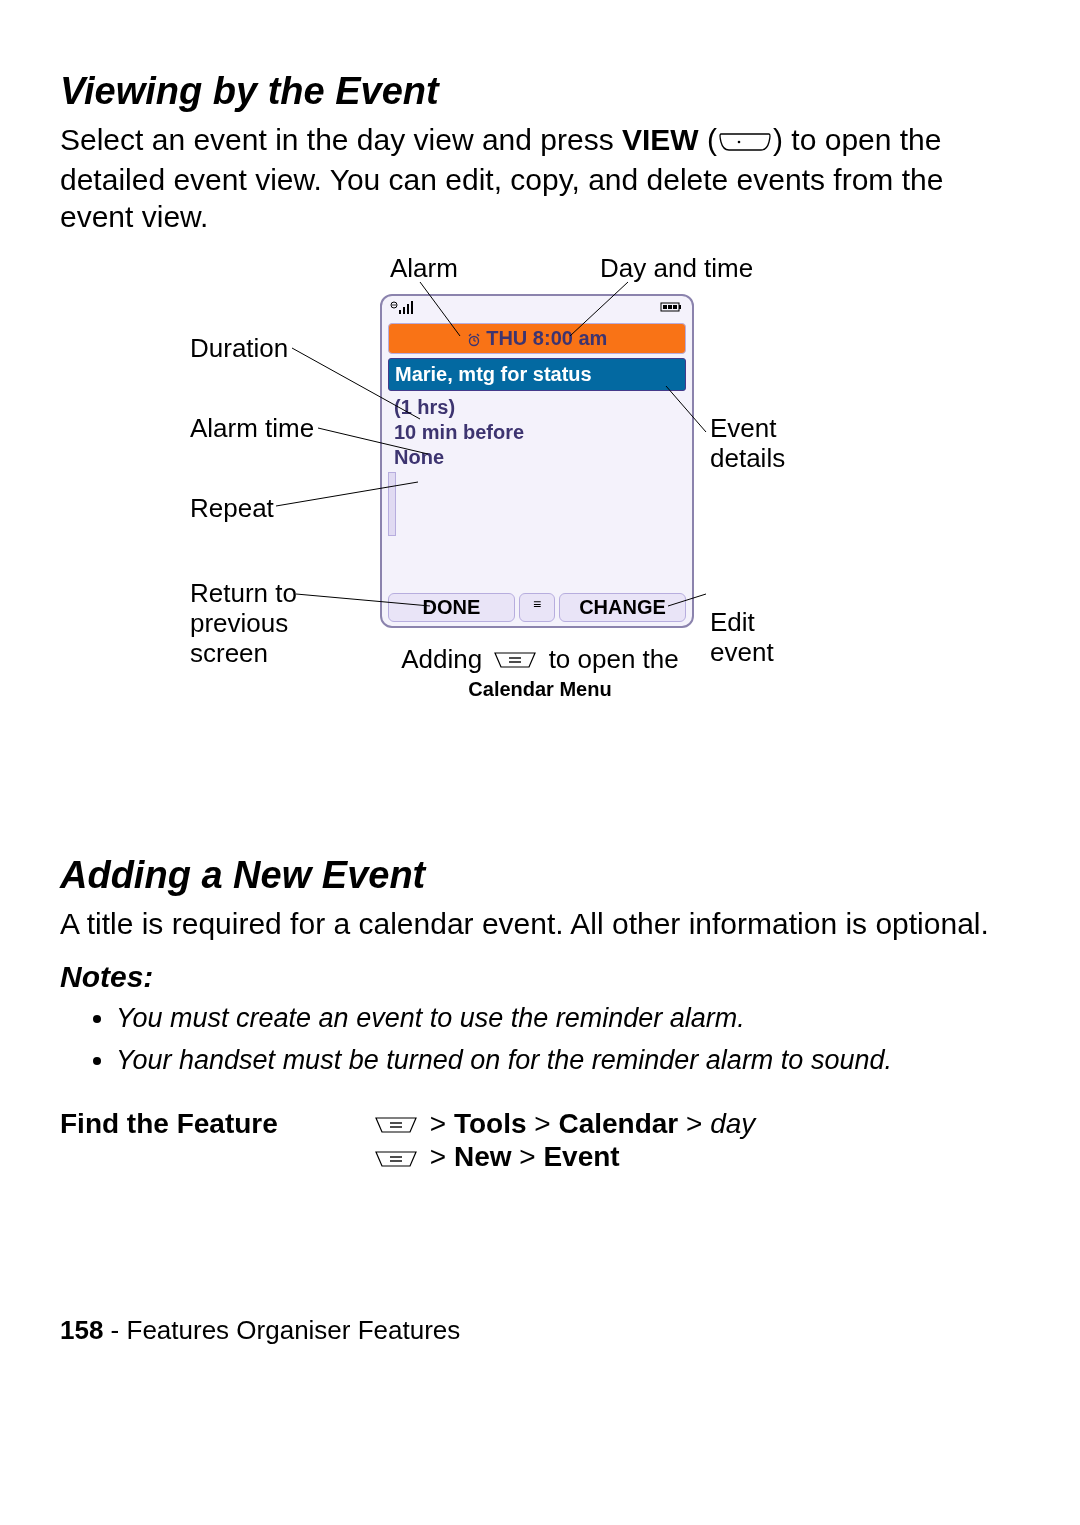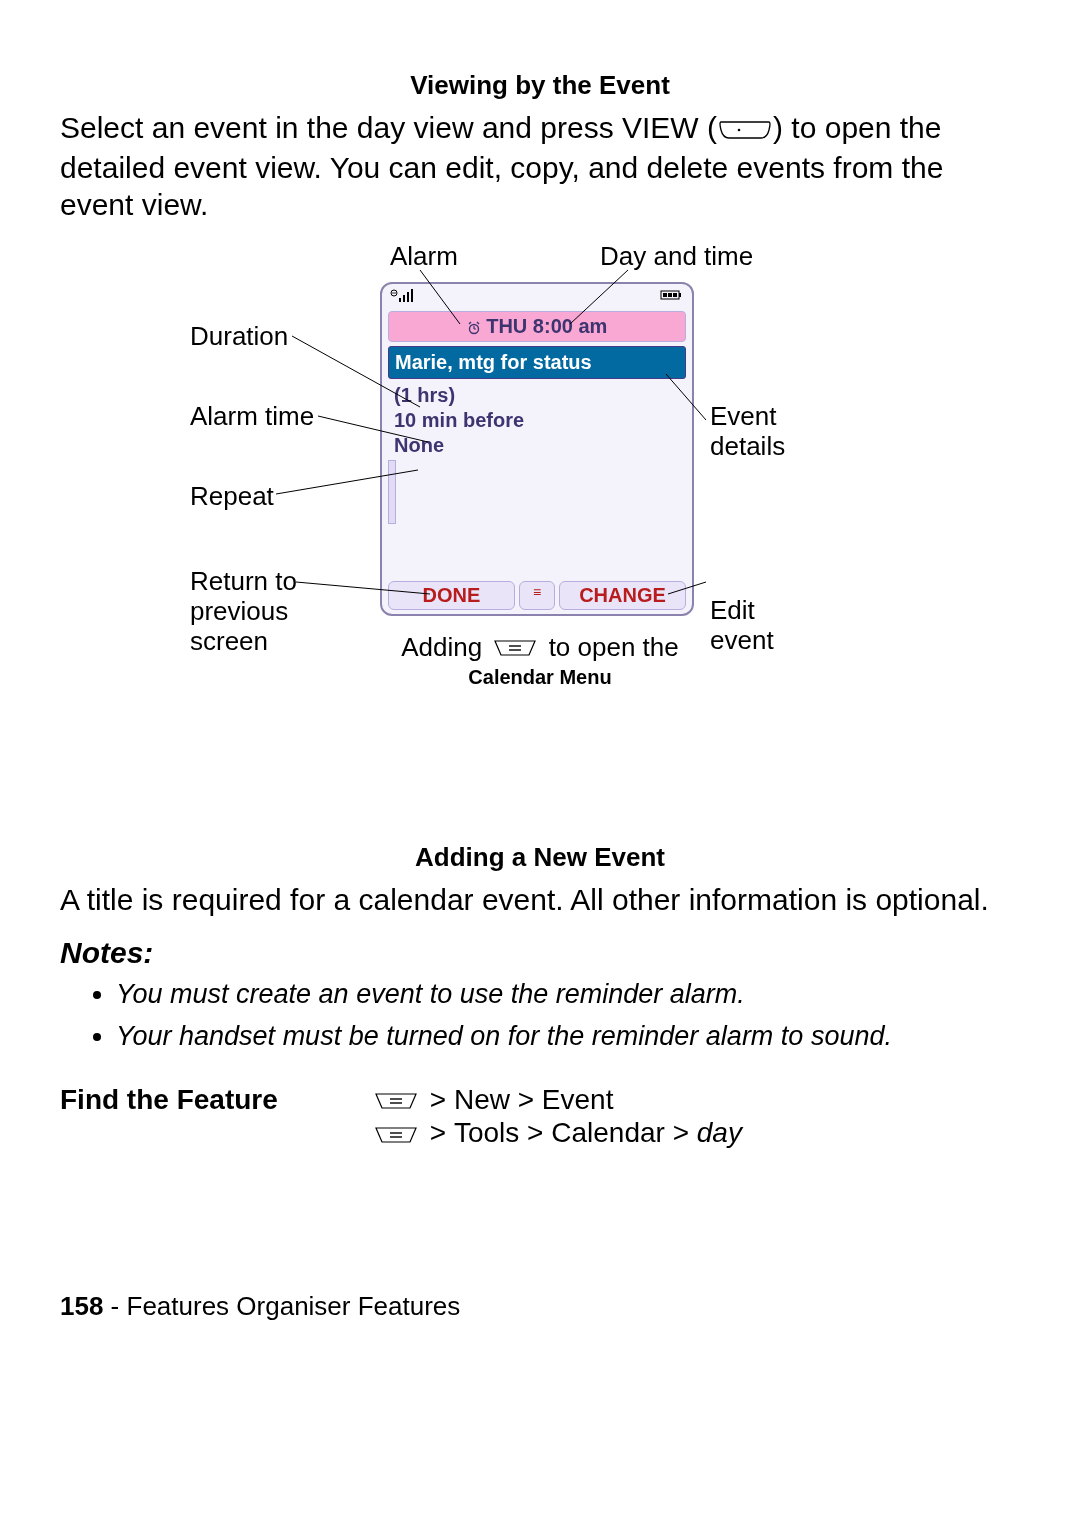--- a/index.html
+++ b/index.html
@@ -5,24 +5,24 @@
   body {
     font-family: Arial, Helvetica, sans-serif;
     margin: 0;
     padding: 60px 60px 40px 60px;
     width: 1080px;
     box-sizing: border-box;
     color: #000;
     background: #fff;
   }
   h2 {
-    font-weight: bold;
-    font-size: 26px;
+    font-style: italic;
+    font-weight: bold;
+    font-size: 38px;
     margin: 10px 0 8px 0;
-    text-align: center;
   }
   p.body {
     font-size: 30px;
     margin: 0 0 18px 0;
     line-height: 1.25;
   }
   .phone-diagram {
     position: relative;
     width: 960px;
     height: 560px;
@@ -44,21 +44,21 @@
     background: #f4f2fb;
     overflow: hidden;
   }
   .status-row {
     display: flex;
     justify-content: space-between;
     padding: 4px 8px;
     font-size: 14px;
   }
   .title-row {
-    background: #f9a8d4;
+    background: #f97316;
     border: 1px solid #b7adde;
     margin: 2px 6px;
     border-radius: 4px;
     text-align: center;
     font-family: "Arial Narrow", Arial, sans-serif;
     font-weight: bold;
     color: #3d3470;
     padding: 3px 0;
     font-size: 20px;
   }
@@ -101,21 +101,21 @@
     gap: 4px;
   }
   .softkey {
     flex: 1;
     border: 1px solid #b7adde;
     border-radius: 6px;
     background: #e9e4f7;
     text-align: center;
     font-family: "Arial Narrow", Arial, sans-serif;
     font-weight: bold;
-    color: #b91c1c;
+    color: #000000;
     font-size: 20px;
     padding: 2px 0;
   }
   .softkey.center {
     flex: 0 0 34px;
     font-size: 14px;
   }
   svg.callouts {
     position: absolute;
     left: 0; top: 0;
@@ -161,21 +161,21 @@
   }
   .ftf-label {
     font-weight: bold;
     width: 280px;
   }
   .ftf-path {
     flex: 1;
   }
   .brandtxt {
     font-family: "Arial Narrow", Arial, sans-serif;
-    font-weight: normal;
+    font-weight: bold;
     margin-top: 10px;
   }
   .softkey-glyph {
     display: inline-block;
     vertical-align: middle;
   }
   .footer {
     margin-top: 140px;
     font-size: 26px;
   }
@@ -299,30 +299,30 @@
   <div class="ftf-label">Find the Feature</div>
   <div class="ftf-path">
     <div>
       <span class="softkey-glyph">
         <svg width="52" height="18" viewBox="0 0 52 18">
             <path d="M6 2 H46 L40 16 H12 Z" fill="none" stroke="#000" stroke-width="1.2"></path>
             <line x1="20" y1="7" x2="32" y2="7" stroke="#000" stroke-width="1.4"></line>
             <line x1="20" y1="11" x2="32" y2="11" stroke="#000" stroke-width="1.4"></line>
           </svg>
       </span>
-      <span> &gt; </span><span class="brandtxt">New</span><span> &gt; </span><span class="brandtxt">Event</span>
+      <span> &gt; </span><span class="brandtxt">Tools</span><span> &gt; </span><span class="brandtxt">Calendar</span><span> &gt; </span><i>day</i>
     </div>
     <div>
       <span class="softkey-glyph">
         <svg width="52" height="18" viewBox="0 0 52 18">
             <path d="M6 2 H46 L40 16 H12 Z" fill="none" stroke="#000" stroke-width="1.2"></path>
             <line x1="20" y1="7" x2="32" y2="7" stroke="#000" stroke-width="1.4"></line>
             <line x1="20" y1="11" x2="32" y2="11" stroke="#000" stroke-width="1.4"></line>
           </svg>
       </span>
-      <span> &gt; </span><span class="brandtxt">Tools</span><span> &gt; </span><span class="brandtxt">Calendar</span><span> &gt; </span><i>day</i>
+      <span> &gt; </span><span class="brandtxt">New</span><span> &gt; </span><span class="brandtxt">Event</span>
     </div>
   </div>
 </div>
 
 <div class="footer">
   <b>158</b><span> - </span><span>Features Organiser Features</span>
 </div>
 
 </body></html>

